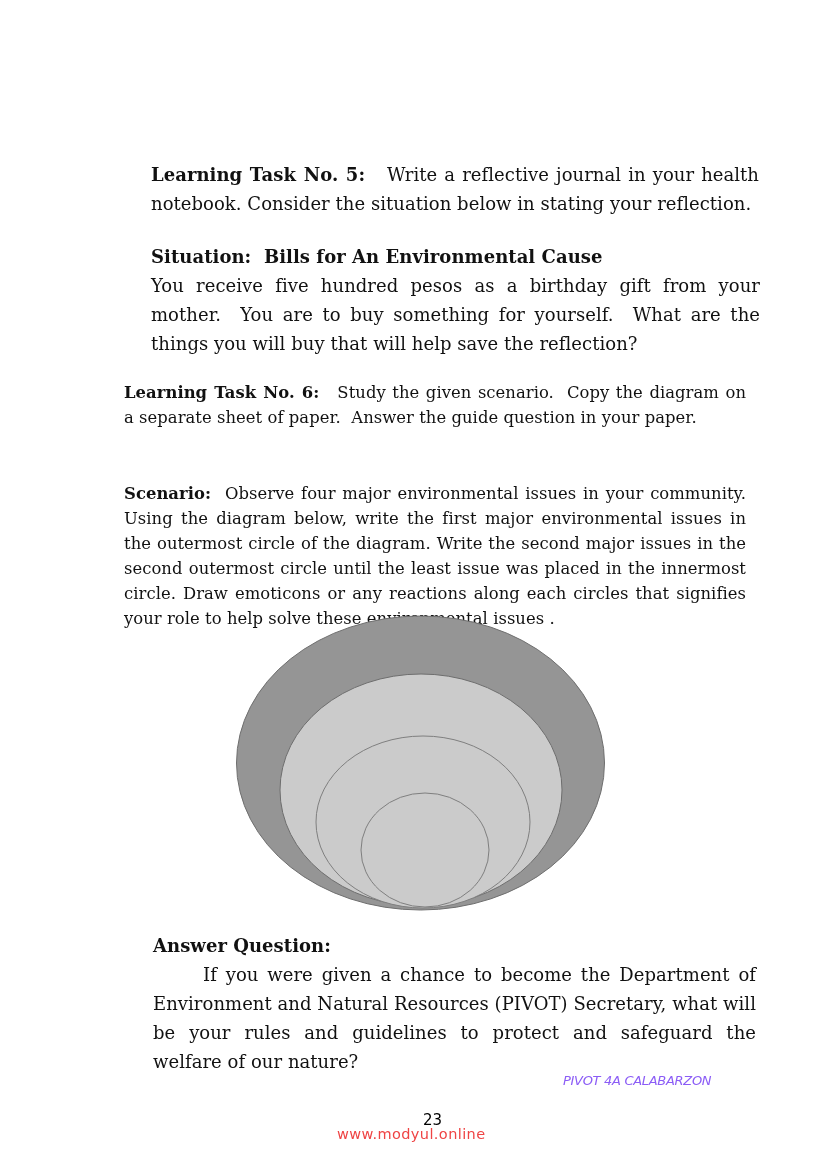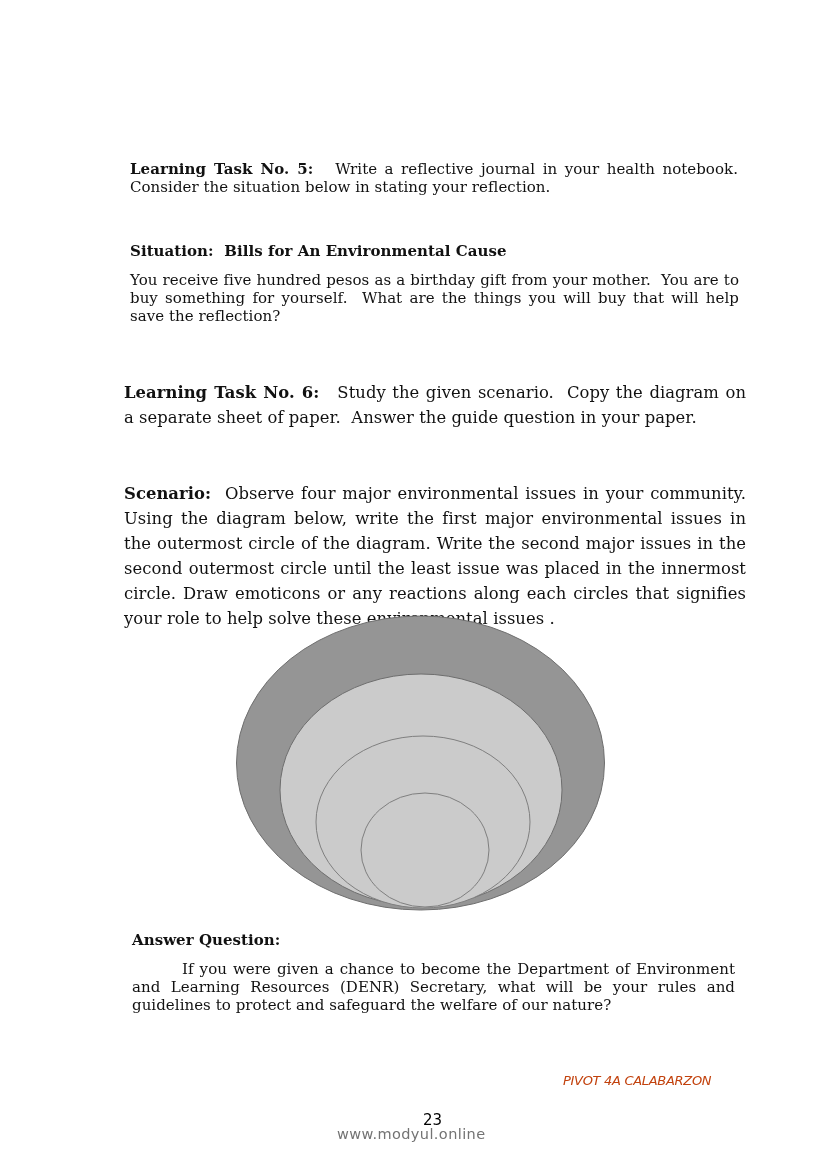--- a/index.html
+++ b/index.html
@@ -13,23 +13,24 @@
       position: relative;
       overflow: hidden;
       font-family: "DejaVu Serif", "Liberation Serif", serif;
       color: #111111;
     }
     .block {
       position: absolute;
       text-align: justify;
     }
     .small {
-      font-size: 15px;
-      line-height: 18px;
+      font-size: 18px;
+      line-height: 29px;
       letter-spacing: 0.05px;
+      margin-left: 21px;
     }
     .large {
       font-size: 16.4px;
       line-height: 25px;
       letter-spacing: 0.05px;
     }
     .bold {
       font-weight: bold;
     }
     #task5 { left: 130px; top: 160px; width: 608px; }
@@ -48,38 +49,38 @@
       width: 380px;
       height: 306px;
     }
     #footer-series {
       position: absolute;
       left: 563px;
       top: 1073px;
       font-family: "DejaVu Sans", "Liberation Sans", sans-serif;
       font-style: italic;
       font-size: 13px;
-      color: #c2410c;
+      color: #8b5cf6;
       letter-spacing: -0.3px;
     }
     #page-number {
       position: absolute;
       left: 423px;
       top: 1111px;
       font-family: "DejaVu Sans", "Liberation Sans", sans-serif;
       font-size: 15px;
       color: #000000;
     }
     #watermark {
       position: absolute;
       left: 337px;
       top: 1126px;
       font-family: "DejaVu Sans", "Liberation Sans", sans-serif;
       font-size: 14.5px;
-      color: #737373;
+      color: #ef4444;
       letter-spacing: 0.4px;
     }
     .spacer { display: inline-block; }
   </style>
 </head>
 <body>
 
 <div class="block small" id="task5">
   <span class="bold">Learning Task No. 5:</span><span class="spacer" style="width:22px"></span><span>Write a reflective journal in your health notebook. Consider the situation below in stating your reflection.</span>
 </div>
@@ -98,17 +99,17 @@
 
 <svg id="diagram" viewBox="0 0 380 306" xmlns="http://www.w3.org/2000/svg">
   <ellipse cx="190.5" cy="153" rx="184" ry="147" fill="#959595" stroke="#6e6e6e" stroke-width="1"></ellipse>
   <ellipse cx="191" cy="180" rx="141" ry="116" fill="#cbcbcb" stroke="#6e6e6e" stroke-width="1"></ellipse>
   <ellipse cx="193" cy="212" rx="107" ry="86" fill="#cbcbcb" stroke="#7f7f7f" stroke-width="1"></ellipse>
   <ellipse cx="195" cy="240" rx="64" ry="57" fill="#cbcbcb" stroke="#7f7f7f" stroke-width="1"></ellipse>
 </svg>
 
 <div class="block small bold" id="guide-title" style="text-align:left;">Answer Question:</div>
 
-<div class="block small indent" id="guide-body">If you were given a chance to become the Department of Environment and Learning Resources (DENR) Secretary, what will be your rules and guidelines to protect and safeguard the welfare of our nature?</div>
+<div class="block small indent" id="guide-body">If you were given a chance to become the Department of Environment and Natural Resources (PIVOT) Secretary, what will be your rules and guidelines to protect and safeguard the welfare of our nature?</div>
 
 <div id="footer-series">PIVOT 4A CALABARZON</div>
 <div id="page-number">23</div>
 <div id="watermark">www.modyul.online</div>
 
 </body></html>

